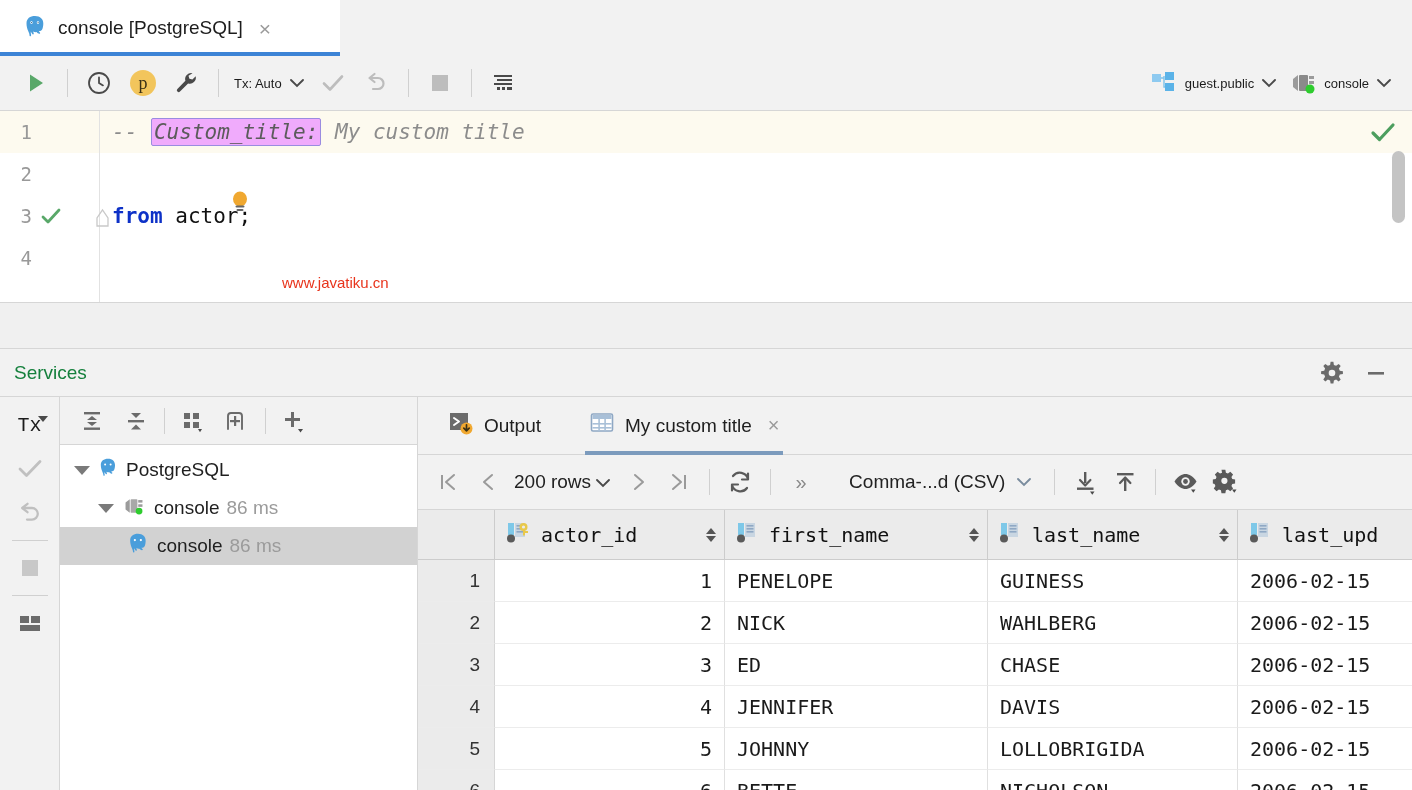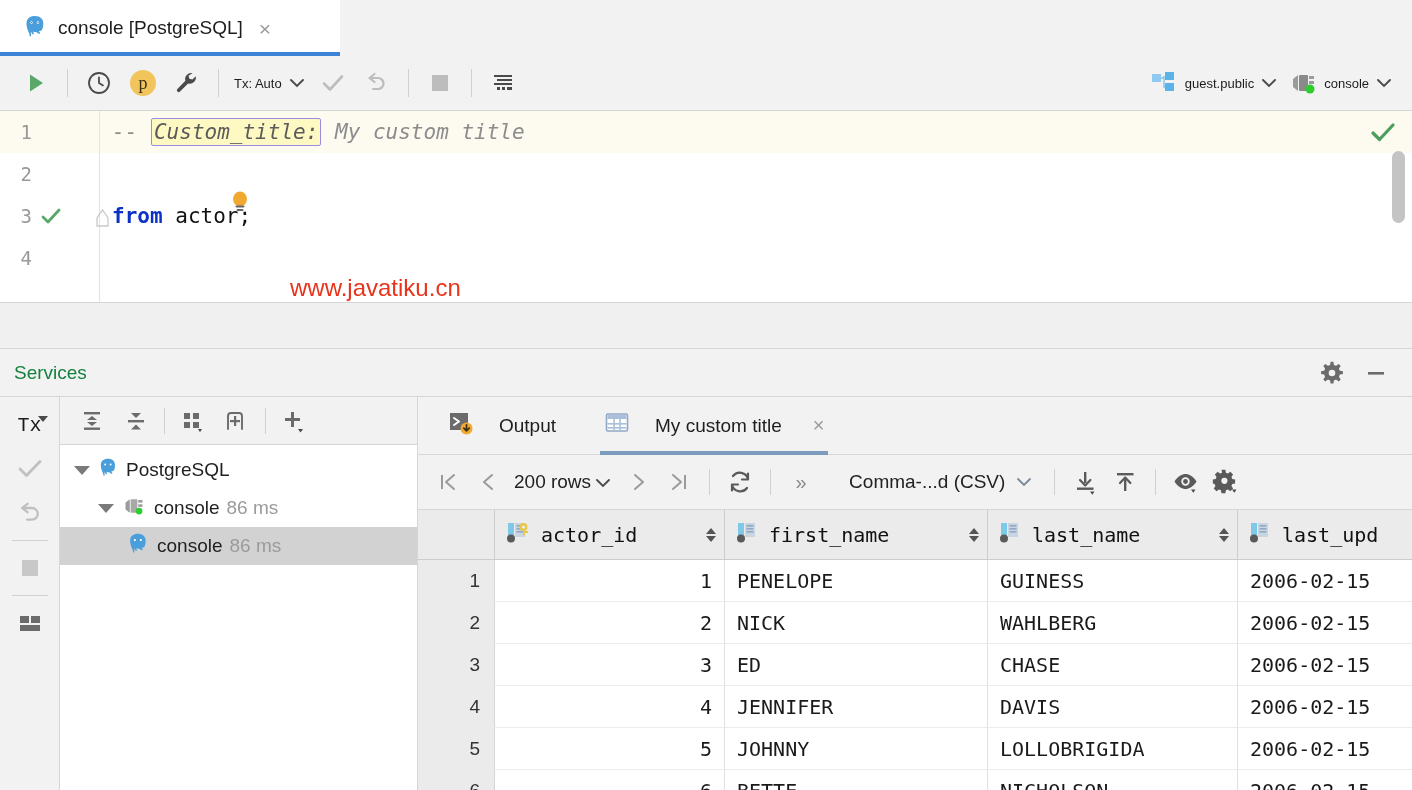--- a/index.html
+++ b/index.html
@@ -61,34 +61,34 @@
   .gutter-num { width:22px; text-align:right; font-family:"DejaVu Sans Mono", monospace;}
   .gline-1 { background:#fdfaef; }
   #code {
     flex:1; position:relative; background:#fff;
   }
   .code-line { height:42px; display:flex; align-items:center; padding-left:12px;
     font-family:"DejaVu Sans Mono", monospace; font-size:21px; white-space:pre; }
   .cl1 { background:#fdfaef; }
   .comment { color:#8c8c8c; font-style:italic; }
   .comment-hl {
-    background:#fef9c3; border:1px solid #9a8ce0; border-radius:2px;
+    background:#f0abfc; border:1px solid #9a8ce0; border-radius:2px;
     padding:1px 2px; margin:0 1px; font-style:italic; color:#5b5b5b;
   }
   .kw { color:#0d31c7; font-weight:bold; }
   .plain { color:#111; }
   .fold {
     width:15px;height:15px;position:absolute;left:-1px;
     display:flex;align-items:center;justify-content:center;
   }
   .bulb {
     width:19px;height:19px;position:relative;
   }
   .watermark {
-    position:absolute; left:190px; top:163px; color:#e8341c; font-size:24px;
+    position:absolute; left:182px; top:163px; color:#e8341c; font-size:15px;
     font-family:"Liberation Sans", sans-serif;
   }
   .editor-check { position:absolute; right:16px; top:10px; }
   .editor-scroll {
     position:absolute; right:7px; top:40px; width:13px; height:72px;
     background:#c4c4c4; border-radius:7px;
   }
   #gap { height:46px; background:#f0f0f0; border-bottom:1px solid #d6d6d6; }
 
   
@@ -118,21 +118,21 @@
   .tree-row.selected { background:#d2d2d2; }
   .tri { width:0;height:0;border-left:8px solid transparent;border-right:8px solid transparent;border-top:9px solid #7a7a7a;}
   .ms { color:#9b9b9b; }
 
   
   #results { flex:1; display:flex; flex-direction:column; background:#fff; min-width:0;}
   #res-tabs {
     height:58px; background:#f2f2f2; display:flex; align-items:center; padding-left:20px; gap:6px;
     border-bottom:1px solid #d6d6d6; position:relative;
   }
-  .res-tab { display:flex;align-items:center;gap:25px;padding:0 10px;height:58px;position:relative;font-size:19px;}
+  .res-tab { display:flex;align-items:center;gap:10px;padding:0 10px;height:58px;position:relative;font-size:19px;}
   .res-tab.active::after {
     content:""; position:absolute; left:6px; right:6px; bottom:0; height:4px; background:#7c9bbd;
   }
   .rt-close { color:#9a9a9a; font-size:20px; margin-left:6px; }
 
   #res-toolbar {
     height:55px; background:#f2f2f2; display:flex; align-items:center; padding:0 10px;
     border-bottom:1px solid #d6d6d6; gap:0;
   }
   .rtb { width:40px;height:40px;display:flex;align-items:center;justify-content:center;color:#8c8c8c;}

